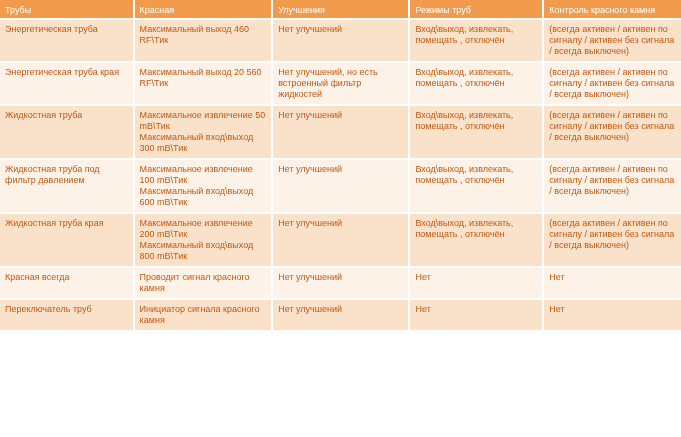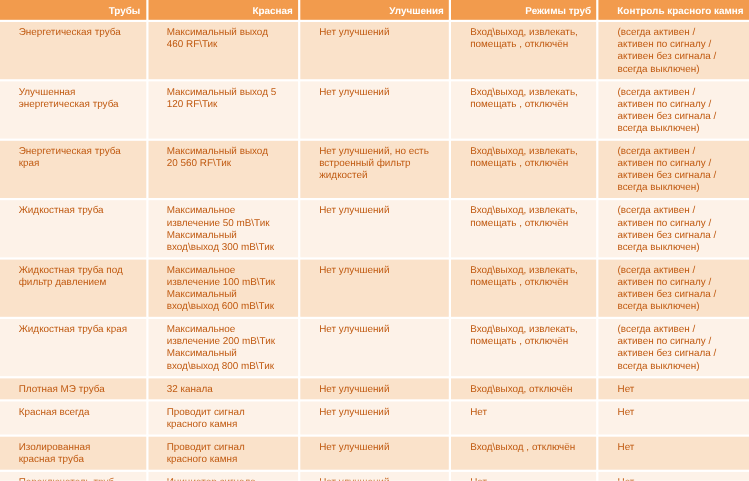--- a/index.html
+++ b/index.html
@@ -34,34 +34,34 @@
   }
   table.pipes col.c1 { width: 19.7%; }
   table.pipes col.c2 { width: 20.3%; }
   table.pipes col.c3 { width: 20.1%; }
   table.pipes col.c4 { width: 19.6%; }
   table.pipes col.c5 { width: 20.3%; }
   table.pipes th {
     background: var(--header-bg);
     color: var(--header-text);
     font-size: 9px;
-    font-weight: 700;
-    text-align: right;
+    font-weight: 400;
+    text-align: left;
     vertical-align: middle;
     padding: 4px 5px 3px 5px;
     height: 18px;
     overflow: hidden;
   }
   table.pipes td {
     color: var(--cell-text);
     font-size: 9px;
     line-height: 11px;
     vertical-align: top;
     text-align: left;
-    padding: 4px 17px;
+    padding: 4px 5px;
     white-space: pre-line;
     overflow: hidden;
   }
   table.pipes tbody tr:nth-child(odd) td { background: var(--row-dark); }
   table.pipes tbody tr:nth-child(even) td { background: var(--row-light); }
 </style>
 </head>
 <body>
 
 <div class="table-viewport">
@@ -84,27 +84,20 @@
     </thead>
     <tbody id="body-rows">
         <tr>
           <td>Энергетическая труба</td>
           <td>Максимальный выход 460 RF\Тик</td>
           <td>Нет улучшений</td>
           <td>Вход\выход, извлекать, помещать , отключён</td>
           <td>(всегда активен / активен по сигналу / активен без сигнала / всегда выключен)</td>
         </tr>
         <tr>
-          <td>Улучшенная энергетическая труба</td>
-          <td>Максимальный выход 5 120 RF\Тик</td>
-          <td>Нет улучшений</td>
-          <td>Вход\выход, извлекать, помещать , отключён</td>
-          <td>(всегда активен / активен по сигналу / активен без сигнала / всегда выключен)</td>
-        </tr>
-        <tr>
           <td>Энергетическая труба края</td>
           <td>Максимальный выход 20 560 RF\Тик</td>
           <td>Нет улучшений, но есть встроенный фильтр жидкостей</td>
           <td>Вход\выход, извлекать, помещать , отключён</td>
           <td>(всегда активен / активен по сигналу / активен без сигнала / всегда выключен)</td>
         </tr>
         <tr>
           <td>Жидкостная труба</td>
           <td>Максимальное извлечение  50 mB\Тик
 Максимальный вход\выход 300 mB\Тик</td>
@@ -122,38 +115,24 @@
         </tr>
         <tr>
           <td>Жидкостная труба края</td>
           <td>Максимальное извлечение 200 mB\Тик
 Максимальный вход\выход 800 mB\Тик</td>
           <td>Нет улучшений</td>
           <td>Вход\выход, извлекать, помещать , отключён</td>
           <td>(всегда активен / активен по сигналу / активен без сигнала / всегда выключен)</td>
         </tr>
         <tr>
-          <td>Плотная МЭ труба</td>
-          <td>32 канала</td>
-          <td>Нет улучшений</td>
-          <td>Вход\выход, отключён</td>
-          <td>Нет</td>
-        </tr>
-        <tr>
           <td>Красная всегда</td>
           <td>Проводит сигнал красного камня</td>
           <td>Нет улучшений</td>
           <td>Нет</td>
-          <td>Нет</td>
-        </tr>
-        <tr>
-          <td>Изолированная красная труба</td>
-          <td>Проводит сигнал красного камня</td>
-          <td>Нет улучшений</td>
-          <td>Вход\выход , отключён</td>
           <td>Нет</td>
         </tr>
         <tr>
           <td>Переключатель труб</td>
           <td>Инициатор сигнала красного камня</td>
           <td>Нет улучшений</td>
           <td>Нет</td>
           <td>Нет</td>
         </tr>
       </tbody>

